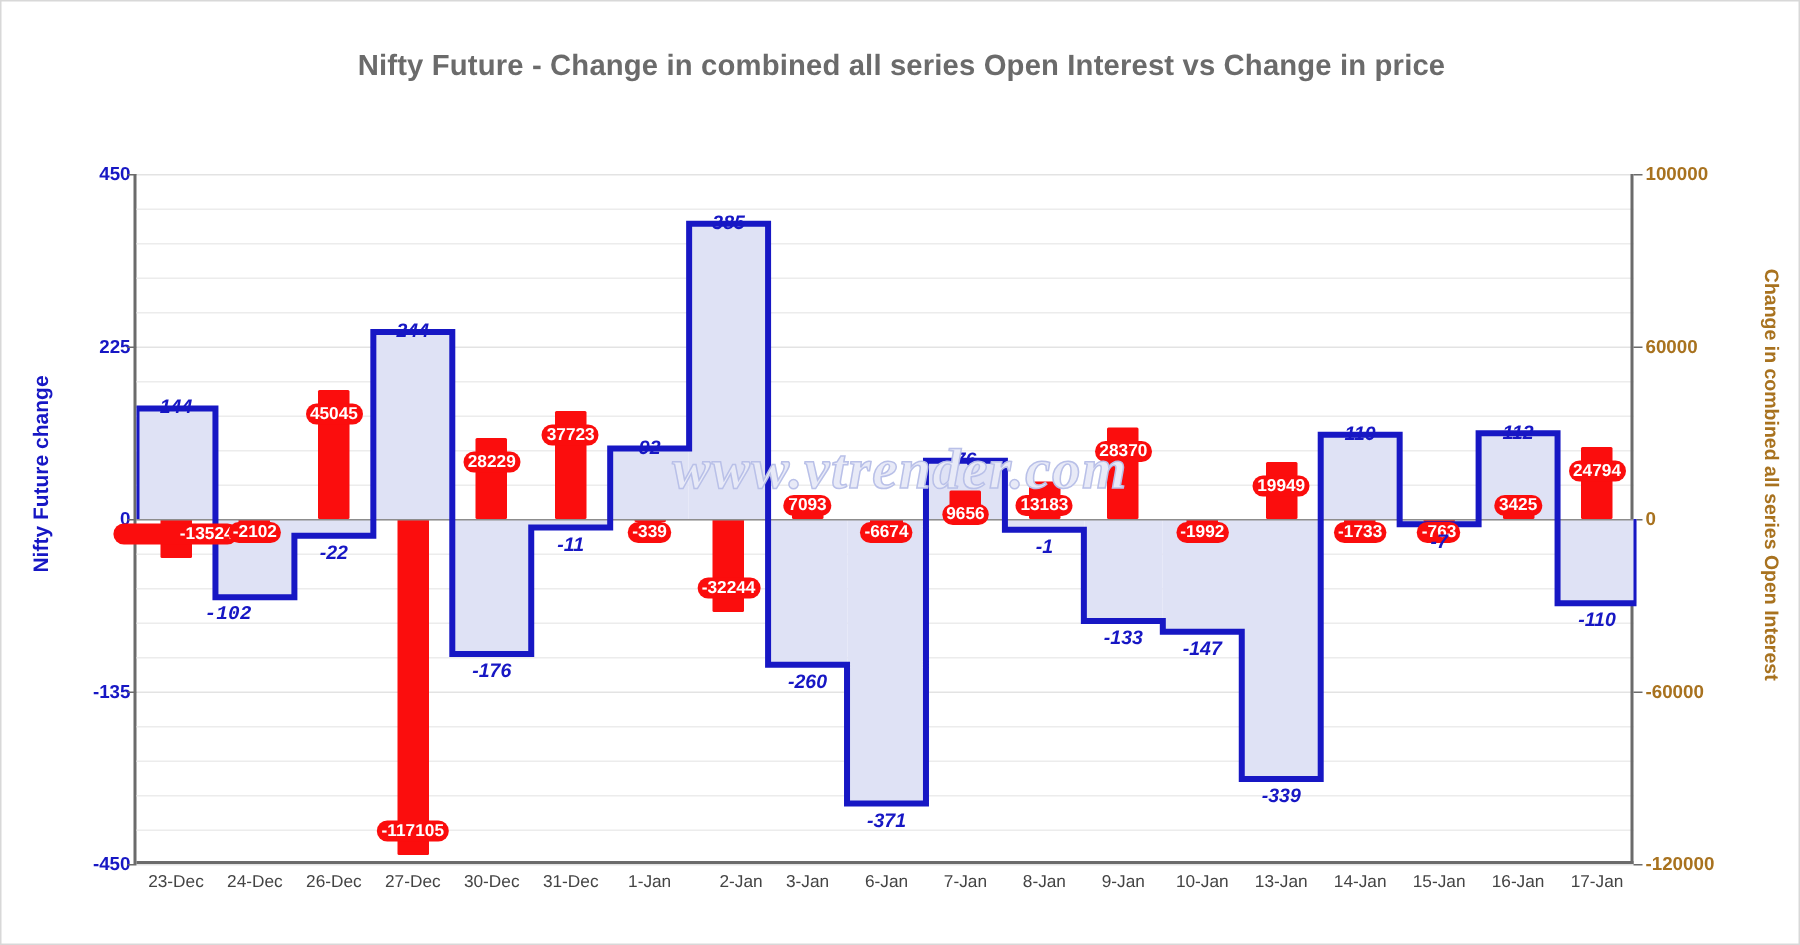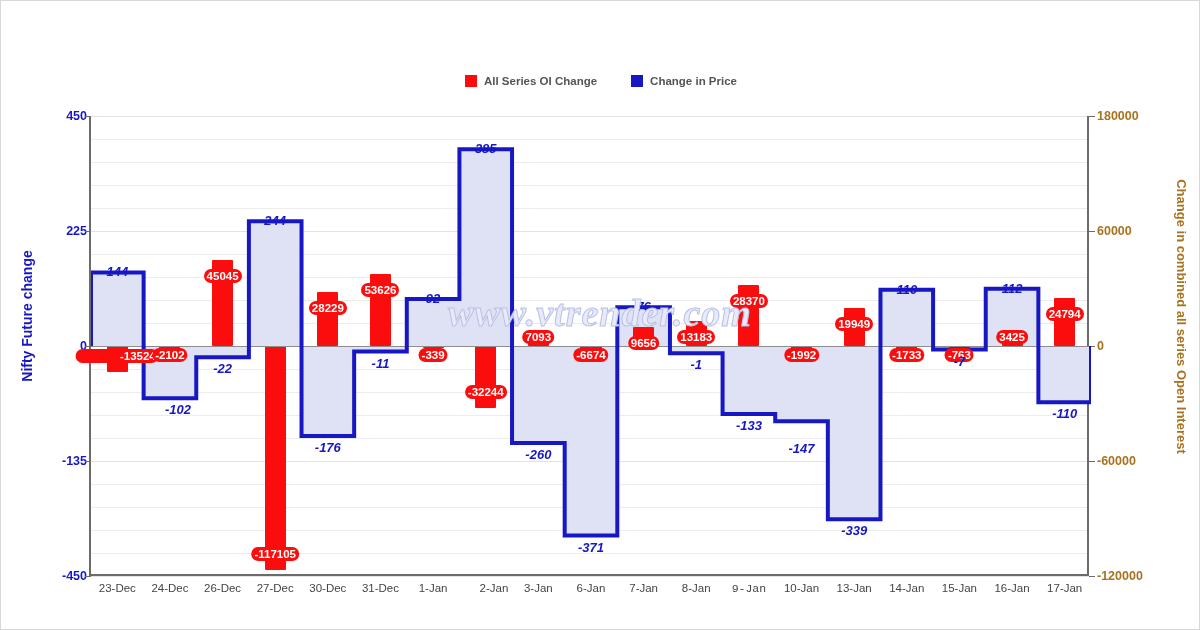--- a/index.html
+++ b/index.html
@@ -104,31 +104,22 @@
     -webkit-text-stroke:1px #b9c0e8;
     letter-spacing:1px;white-space:nowrap;
     pointer-events:none;
   }
 </style>
 </head>
 <body>
 
 <div id="frame">
 
-
-  <div id="legend">
-    <div class="lg">
-      <span class="sw" style="background:#fb0d0d"></span>
-      <span>All Series OI Change</span>
-    </div>
-    <div class="lg">
-      <span class="sw" style="background:#1717c4"></span>
-      <span>Change in Price</span>
-    </div>
-  </div>
+  <div id="title">Nifty Future - Change in combined all series Open Interest vs Change in price</div>
+
 
   <div id="ytitle-left">
     <span>Nifty Future change</span>
   </div>
   <div id="ytitle-right">
     <span>Change in combined all series Open Interest</span>
   </div>
 
   <div id="plot">
       <div class="gridline gridmajor" style="top: 460px;"></div>
@@ -149,21 +140,21 @@
       <div class="gridline gridmajor" style="top: 115px;"></div>
       <div class="gridline" style="top: 92px;"></div>
       <div class="gridline" style="top: 69px;"></div>
       <div class="gridline" style="top: 46px;"></div>
       <div class="gridline" style="top: 23px;"></div>
       <div class="gridline gridmajor" style="top: 0px;"></div>
       <div class="bottomline"></div>
       <div class="rightline"></div>
       <div class="ytick" style="top: 0px;">450</div>
       <div class="ytickmark" style="top: 0px;"></div>
-      <div class="ytickR" style="top: 0px;">180000</div>
+      <div class="ytickR" style="top: 0px;">100000</div>
       <div class="ytickmarkR" style="top: 0px;"></div>
       <div class="ytick" style="top: 115px;">225</div>
       <div class="ytickmark" style="top: 115px;"></div>
       <div class="ytickR" style="top: 115px;">60000</div>
       <div class="ytickmarkR" style="top: 115px;"></div>
       <div class="ytick" style="top: 230px;">0</div>
       <div class="ytickmark" style="top: 230px;"></div>
       <div class="ytickR" style="top: 230px;">0</div>
       <div class="ytickmarkR" style="top: 230px;"></div>
       <div class="ytick" style="top: 345px;">-135</div>
@@ -179,21 +170,21 @@
       <div class="xtick" style="left: 131.579px;">26-Dec</div>
       <div class="xtick" style="left: 184.211px;">27-Dec</div>
       <div class="xtick" style="left: 236.842px; text-align: right;">30-Dec</div>
       <div class="xtick" style="left: 289.474px;">31-Dec</div>
       <div class="xtick" style="left: 342.105px;">1-Jan</div>
       <div class="xtick" style="left: 403px;">2-Jan</div>
       <div class="xtick" style="left: 447.368px;">3-Jan</div>
       <div class="xtick" style="left: 500px;">6-Jan</div>
       <div class="xtick" style="left: 552.632px;">7-Jan</div>
       <div class="xtick" style="left: 605.263px;">8-Jan</div>
-      <div class="xtick" style="left: 657.895px; font-family: Liberation Mono, monospace;">9-Jan</div>
+      <div class="xtick" style="left: 657.895px;">9-Jan</div>
       <div class="xtick" style="left: 710.526px;">10-Jan</div>
       <div class="xtick" style="left: 763.158px;">13-Jan</div>
       <div class="xtick" style="left: 815.789px;">14-Jan</div>
       <div class="xtick" style="left: 868.421px;">15-Jan</div>
       <div class="xtick" style="left: 921.053px;">16-Jan</div>
       <div class="xtick" style="left: 973.684px;">17-Jan</div>
       <div class="pricefill" style="left: 0px; width: 52.6316px; top: 156.4px; height: 73.6px;"></div>
       <div class="pricefill" style="left: 52.6316px; width: 52.6316px; top: 230px; height: 52.1333px;"></div>
       <div class="pricefill" style="left: 105.263px; width: 52.6316px; top: 230px; height: 11.2444px;"></div>
       <div class="pricefill" style="left: 157.895px; width: 52.6316px; top: 105.289px; height: 124.711px;"></div>
@@ -233,48 +224,48 @@
       <div class="bar" style="background: rgb(251, 13, 13); left: 963.158px; width: 21.0526px; top: 182.478px; height: 47.5218px;"></div>
       <div class="zeroline" style="top: 230px;"></div>
       <svg width="1000" height="460" style="position: absolute; left: 0px; top: 0px;">
         <path d="M 0 230 L 0 156.39999999999998 L 52.63157894736842 156.39999999999998 L 52.63157894736842 282.1333333333333 L 105.26315789473684 282.1333333333333 L 105.26315789473684 241.24444444444444 L 157.89473684210526 241.24444444444444 L 157.89473684210526 105.28888888888889 L 210.52631578947367 105.28888888888889 L 210.52631578947367 319.9555555555555 L 263.1578947368421 319.9555555555555 L 263.1578947368421 235.62222222222223 L 315.7894736842105 235.62222222222223 L 315.7894736842105 182.97777777777776 L 368.4210526315789 182.97777777777776 L 368.4210526315789 33.22222222222223 L 421.05263157894734 33.22222222222223 L 421.05263157894734 327.1111111111111 L 473.6842105263158 327.1111111111111 L 473.6842105263158 419.6222222222222 L 526.3157894736842 419.6222222222222 L 526.3157894736842 191.15555555555557 L 578.9473684210526 191.15555555555557 L 578.9473684210526 237.15555555555554 L 631.578947368421 237.15555555555554 L 631.578947368421 297.97777777777776 L 684.2105263157895 297.97777777777776 L 684.2105263157895 305.1333333333333 L 736.8421052631578 305.1333333333333 L 736.8421052631578 403.26666666666665 L 789.4736842105262 403.26666666666665 L 789.4736842105262 173.77777777777777 L 842.1052631578947 173.77777777777777 L 842.1052631578947 233.57777777777778 L 894.7368421052631 233.57777777777778 L 894.7368421052631 172.75555555555553 L 947.3684210526316 172.75555555555553 L 947.3684210526316 286.22222222222223 L 999.9999999999999 286.22222222222223 L 999.9999999999999 230" fill="none" stroke="#1717c4" stroke-width="4" stroke-linejoin="miter"></path>
       </svg>
       <div class="lbl lbl-red" style="left: 26.3158px; top: 239.921px; padding-left: 44px;">-13524</div>
       <div class="lbl lbl-red" style="left: 78.9474px; top: 239px;">-2102</div>
       <div class="lbl lbl-red" style="left: 131.579px; top: 159.664px;">45045</div>
       <div class="lbl lbl-red" style="left: 184.211px; top: 438.451px;">-117105</div>
       <div class="lbl lbl-red" style="left: 236.842px; top: 191.894px;">28229</div>
-      <div class="lbl lbl-red" style="left: 289.474px; top: 173.698px;">53626</div>
+      <div class="lbl lbl-red" style="left: 289.474px; top: 173.698px;">37723</div>
       <div class="lbl lbl-red" style="left: 342.105px; top: 239px;">-339</div>
       <div class="lbl lbl-red" style="left: 394.737px; top: 275.801px;">-32244</div>
       <div class="lbl lbl-red" style="left: 447.368px; top: 221px;">7093</div>
       <div class="lbl lbl-red" style="left: 500px; top: 239px;">-6674</div>
       <div class="lbl lbl-red" style="left: 552.632px; top: 227.493px;">9656</div>
       <div class="lbl lbl-red" style="left: 605.263px; top: 220.733px;">13183</div>
       <div class="lbl lbl-red" style="left: 657.895px; top: 184.935px;">28370</div>
       <div class="lbl lbl-red" style="left: 710.526px; top: 239px;">-1992</div>
       <div class="lbl lbl-red" style="left: 763.158px; top: 207.764px;">19949</div>
       <div class="lbl lbl-red" style="left: 815.789px; top: 239px;">-1733</div>
       <div class="lbl lbl-red" style="left: 868.421px; top: 239px;">-763</div>
       <div class="lbl lbl-red" style="left: 921.053px; top: 221px;">3425</div>
       <div class="lbl lbl-red" style="left: 973.684px; top: 198.478px;">24794</div>
       <div class="lbl lbl-blue" style="left: 26.3158px; top: 155.4px;">144</div>
-      <div class="lbl lbl-blue" style="left: 87px; top: 293.133px;">-102</div>
+      <div class="lbl lbl-blue" style="left: 61px; top: 293.133px; font-family: Liberation Mono, monospace;">-102</div>
       <div class="lbl lbl-blue" style="left: 131.579px; top: 252.244px;">-22</div>
       <div class="lbl lbl-blue" style="left: 184.211px; top: 104.289px;">244</div>
       <div class="lbl lbl-blue" style="left: 236.842px; top: 330.956px;">-176</div>
       <div class="lbl lbl-blue" style="left: 289.474px; top: 246.622px;">-11</div>
       <div class="lbl lbl-blue" style="left: 342.105px; top: 181.978px;">92</div>
       <div class="lbl lbl-blue" style="left: 394.737px; top: 32.2222px;">385</div>
       <div class="lbl lbl-blue" style="left: 447.368px; top: 338.111px;">-260</div>
       <div class="lbl lbl-blue" style="left: 500px; top: 430.622px;">-371</div>
       <div class="lbl lbl-blue" style="left: 552.632px; top: 190.156px;">76</div>
       <div class="lbl lbl-blue" style="left: 605.263px; top: 248.156px;">-1</div>
       <div class="lbl lbl-blue" style="left: 657.895px; top: 308.978px;">-133</div>
-      <div class="lbl lbl-blue" style="left: 710.526px; top: 316.133px; margin-top: 16px;">-147</div>
+      <div class="lbl lbl-blue" style="left: 710.526px; top: 316.133px;">-147</div>
       <div class="lbl lbl-blue" style="left: 763.158px; top: 414.267px;">-339</div>
       <div class="lbl lbl-blue" style="left: 815.789px; top: 172.778px;">110</div>
       <div class="lbl lbl-blue" style="left: 868.421px; top: 244.578px;">-7</div>
       <div class="lbl lbl-blue" style="left: 921.053px; top: 171.756px;">112</div>
       <div class="lbl lbl-blue" style="left: 973.684px; top: 297.222px;">-110</div>
     </div>
 
   <div id="watermark">www.vtrender.com</div>
 </div>
 

